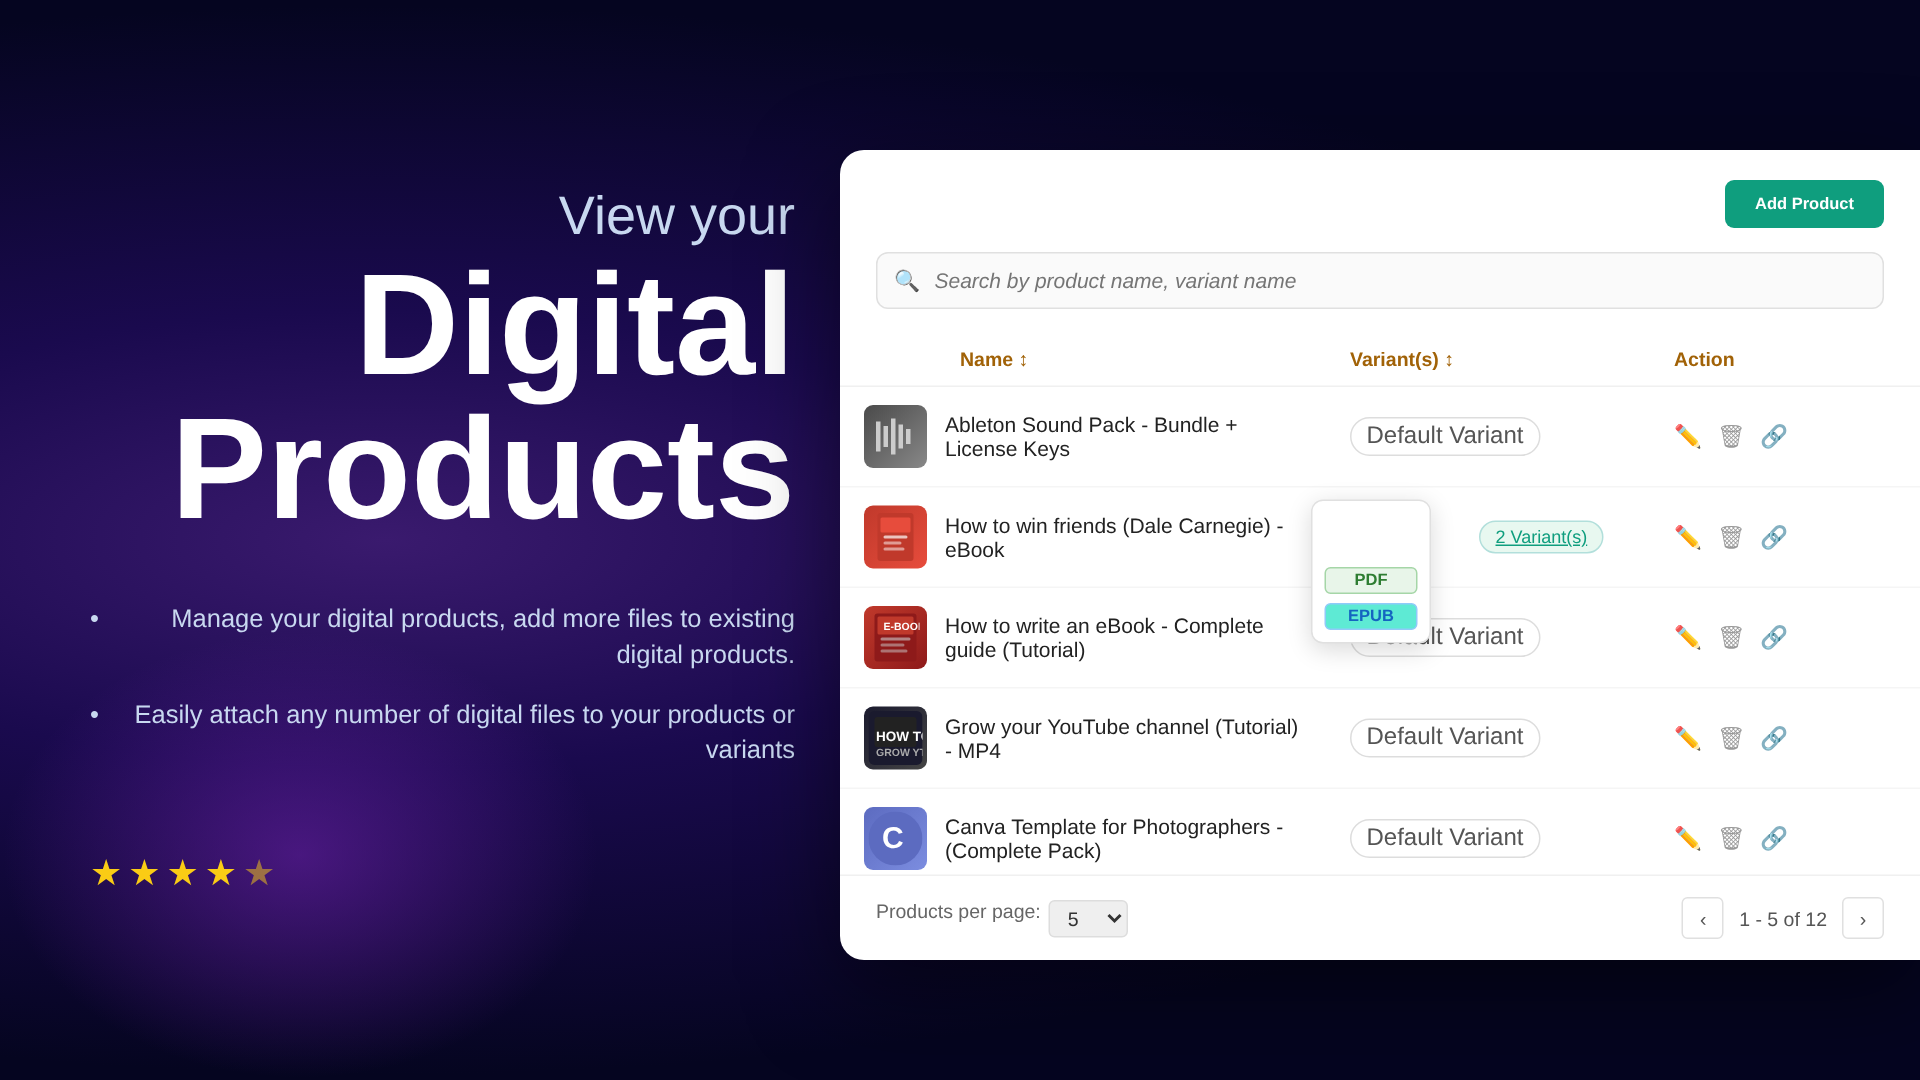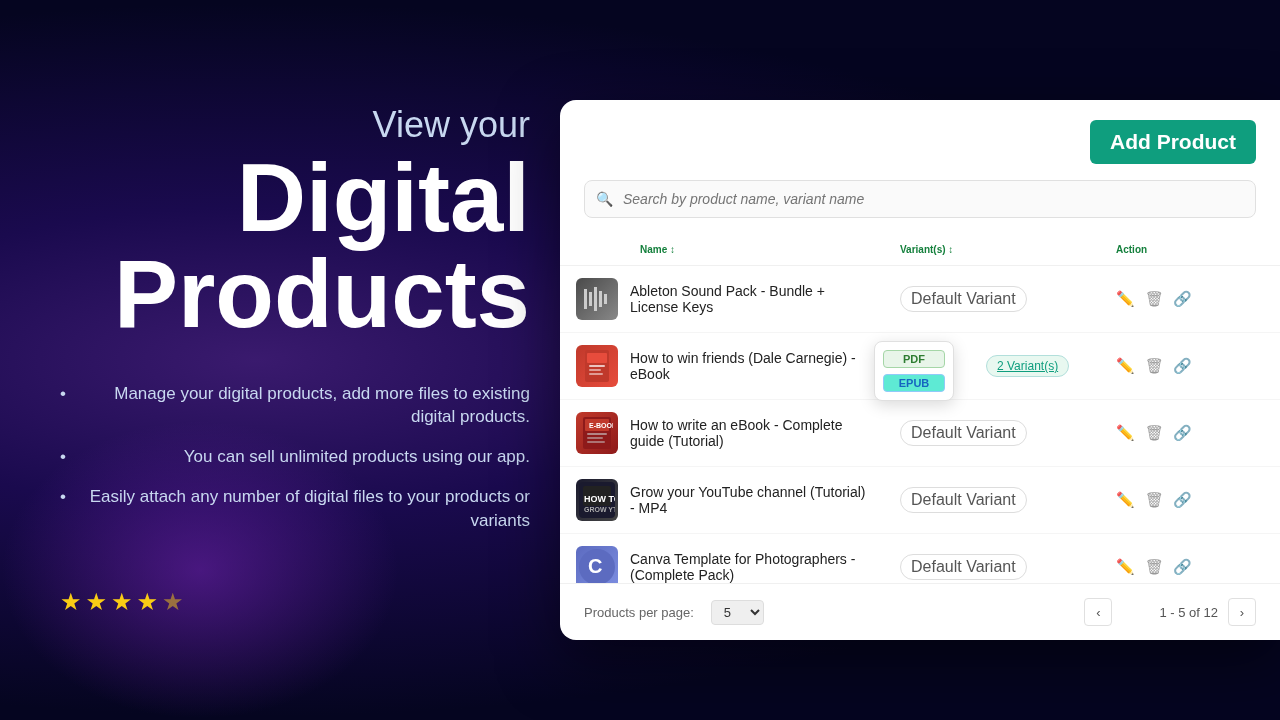--- a/index.html
+++ b/index.html
@@ -120,21 +120,21 @@
       justify-content: flex-end;
       border-bottom: none;
     }
 
     .add-product-btn {
       background: #0f9e7e;
       color: white;
       border: none;
       border-radius: 6px;
       padding: 10px 20px;
-      font-size: 21px;
+      font-size: 11px;
       font-weight: 600;
       cursor: pointer;
     }
 
     .search-bar {
       margin: 0 24px 16px;
       position: relative;
     }
 
     .search-bar input {
@@ -169,22 +169,22 @@
       border-collapse: collapse;
     }
 
     thead tr {
       border-bottom: 1px solid #f0f0f0;
     }
 
     thead th {
       padding: 10px 16px;
       text-align: left;
-      font-size: 10px;
-      color: #15803d;
+      font-size: 13px;
+      color: #a16207;
       font-weight: 600;
     }
 
     thead th.col-name { width: 45%; }
     thead th.col-variant { width: 30%; }
     thead th.col-action { width: 25%; }
 
     tbody tr {
       border-bottom: 1px solid #f5f5f5;
     }
@@ -276,20 +276,21 @@
 
     .popup-badge-pdf {
       background: #e8f5e9;
       color: #2e7d32;
       border: 1px solid #a5d6a7;
       border-radius: 4px;
       padding: 2px 8px;
       font-size: 11px;
       font-weight: 600;
       text-align: center;
+      margin-top: 36px;
     }
 
     .popup-badge-epub {
       background: #5eead4;
       color: #1565c0;
       border: 1px solid #90caf9;
       border-radius: 4px;
       padding: 2px 8px;
       font-size: 11px;
       font-weight: 600;
@@ -312,22 +313,22 @@
     .card-footer {
       padding: 14px 24px;
       display: flex;
       align-items: center;
       justify-content: space-between;
       border-top: 1px solid #f0f0f0;
     }
 
     .per-page {
       display: flex;
-      align-items: center;
-      gap: 17px;
+      align-items: flex-start;
+      gap: 5px;
       font-size: 13px;
       color: #666;
     }
 
     .per-page-select {
       border: 1px solid #ddd;
       border-radius: 4px;
       padding: 3px 8px;
       font-size: 13px;
       color: #333;
@@ -350,35 +351,33 @@
       align-items: center;
       justify-content: center;
       cursor: pointer;
       font-size: 13px;
       color: #555;
     }
 
     .page-info {
       font-size: 13px;
       color: #555;
-      margin-left: 37px;
     }
   </style>
 </head>
 <body>
 
 <div class="bg"></div>
 <div class="bg-purple-glow"></div>
 
 <div class="left-panel">
   <div class="headline-sub">View your</div>
   <div class="headline-main">Digital<br>Products</div>
   <ul class="bullet-list">
     <li>Manage your digital products, add more files to existing digital products.</li>
-    <li>You can sell unlimited products using our app.</li>
     <li>Easily attach any number of digital files to your products or variants</li>
   </ul>
   <div class="stars">
     <span class="star">★</span>
     <span class="star">★</span>
     <span class="star">★</span>
     <span class="star">★</span>
     <span class="star" style="opacity:0.5;">★</span>
   </div>
 </div>

